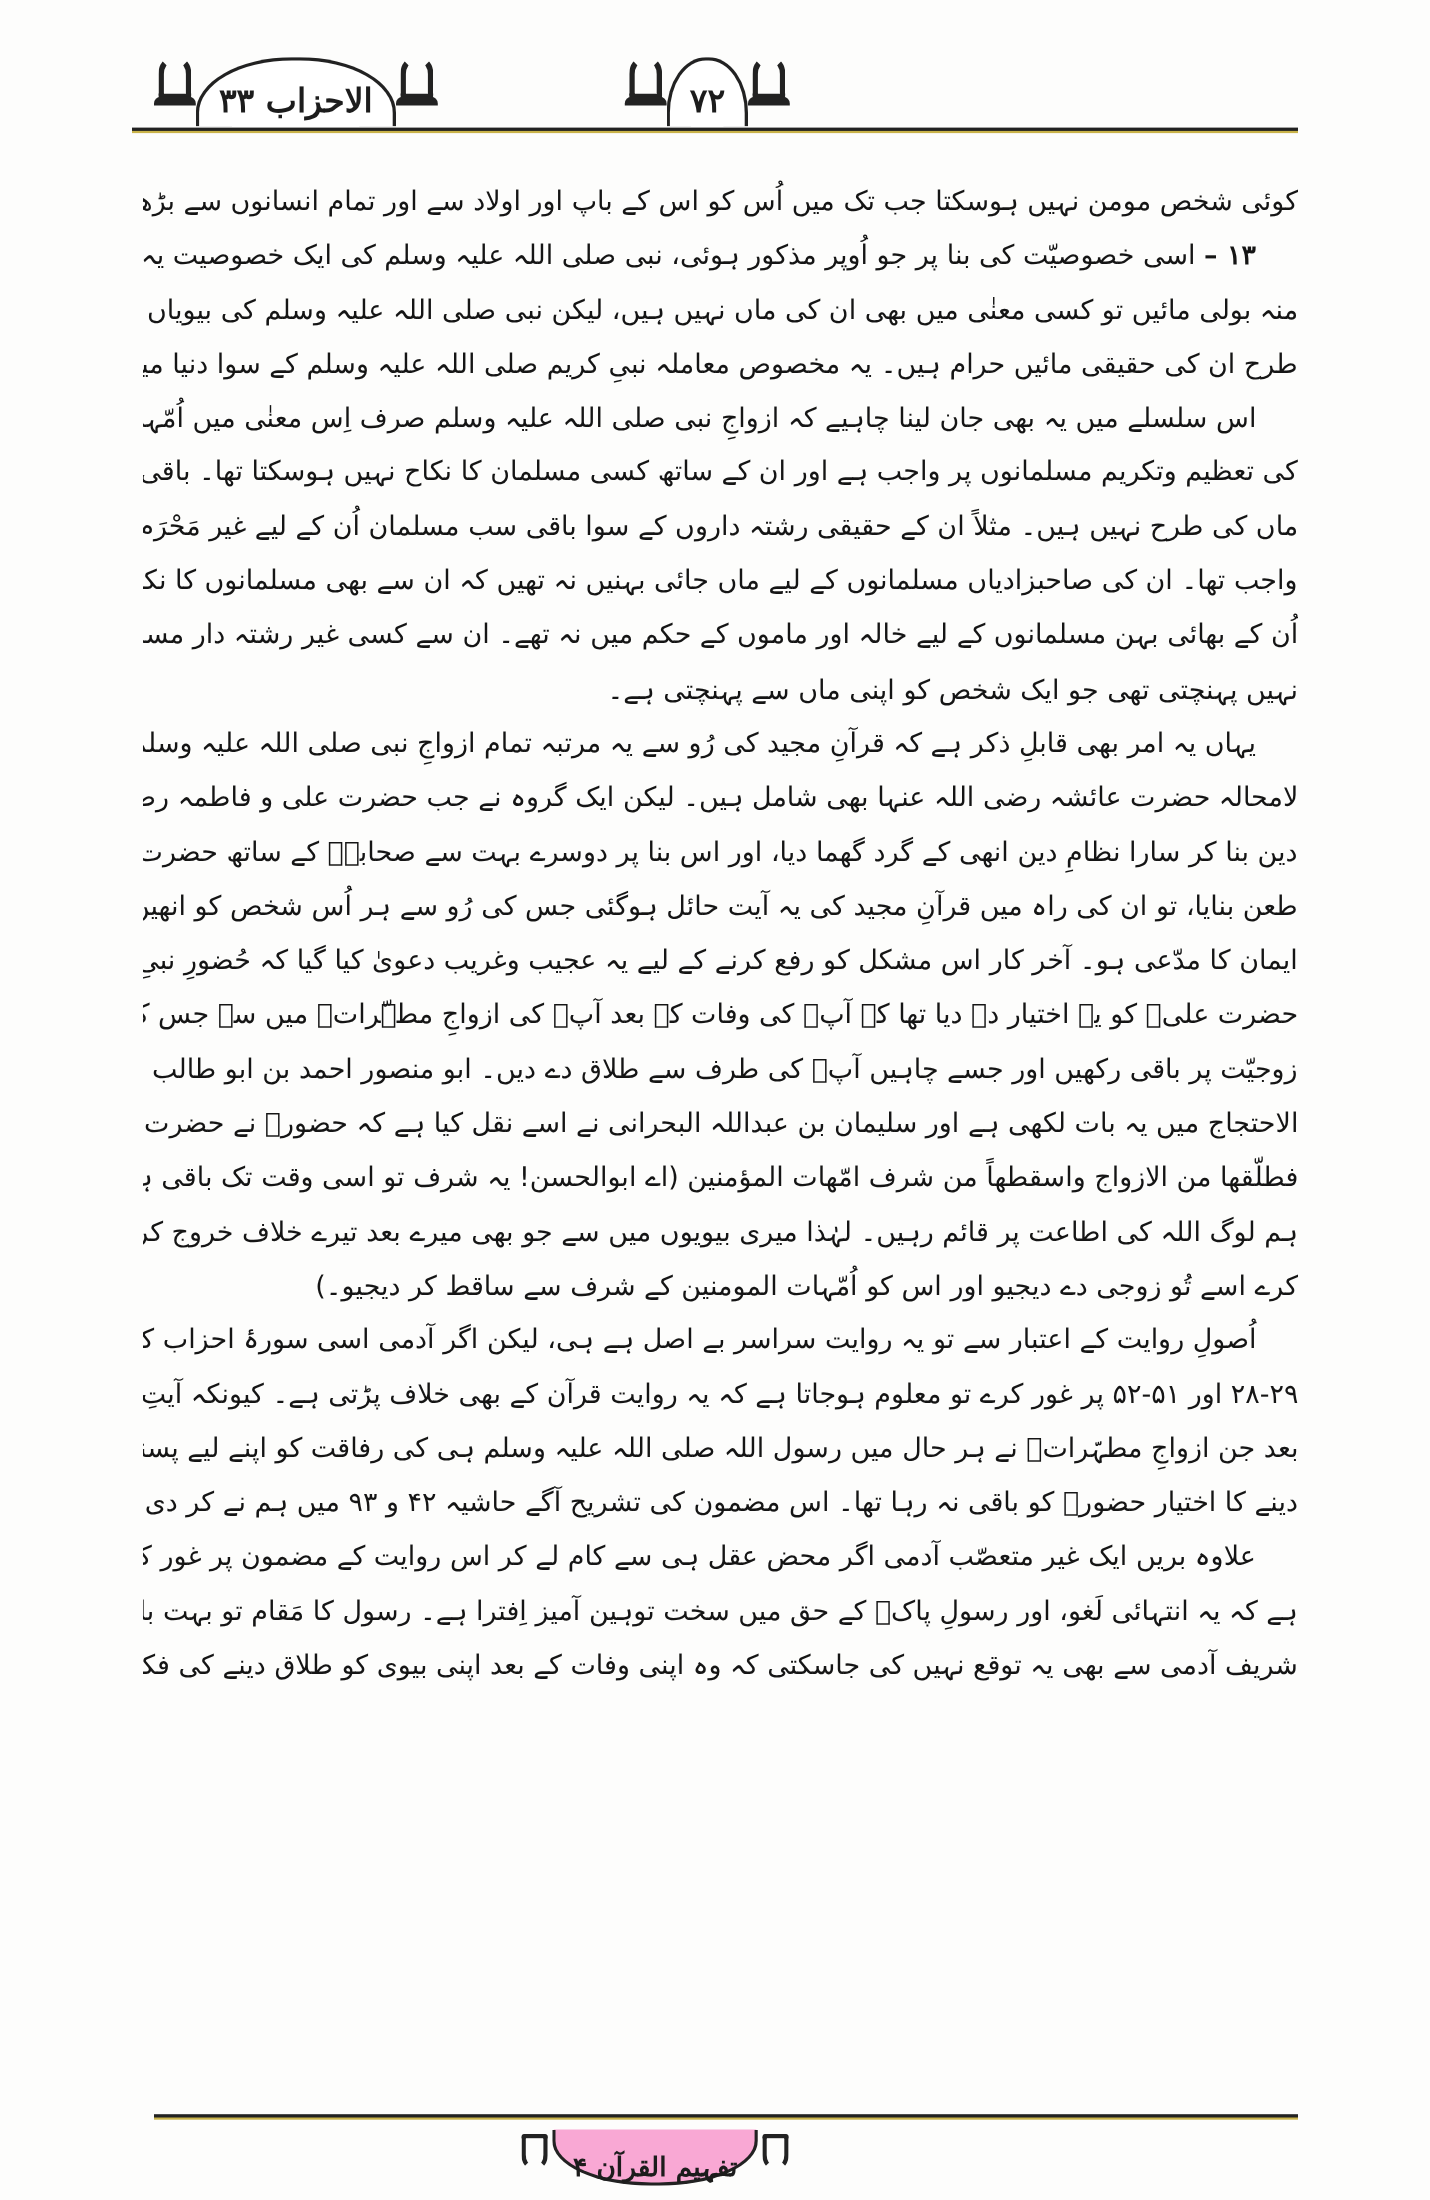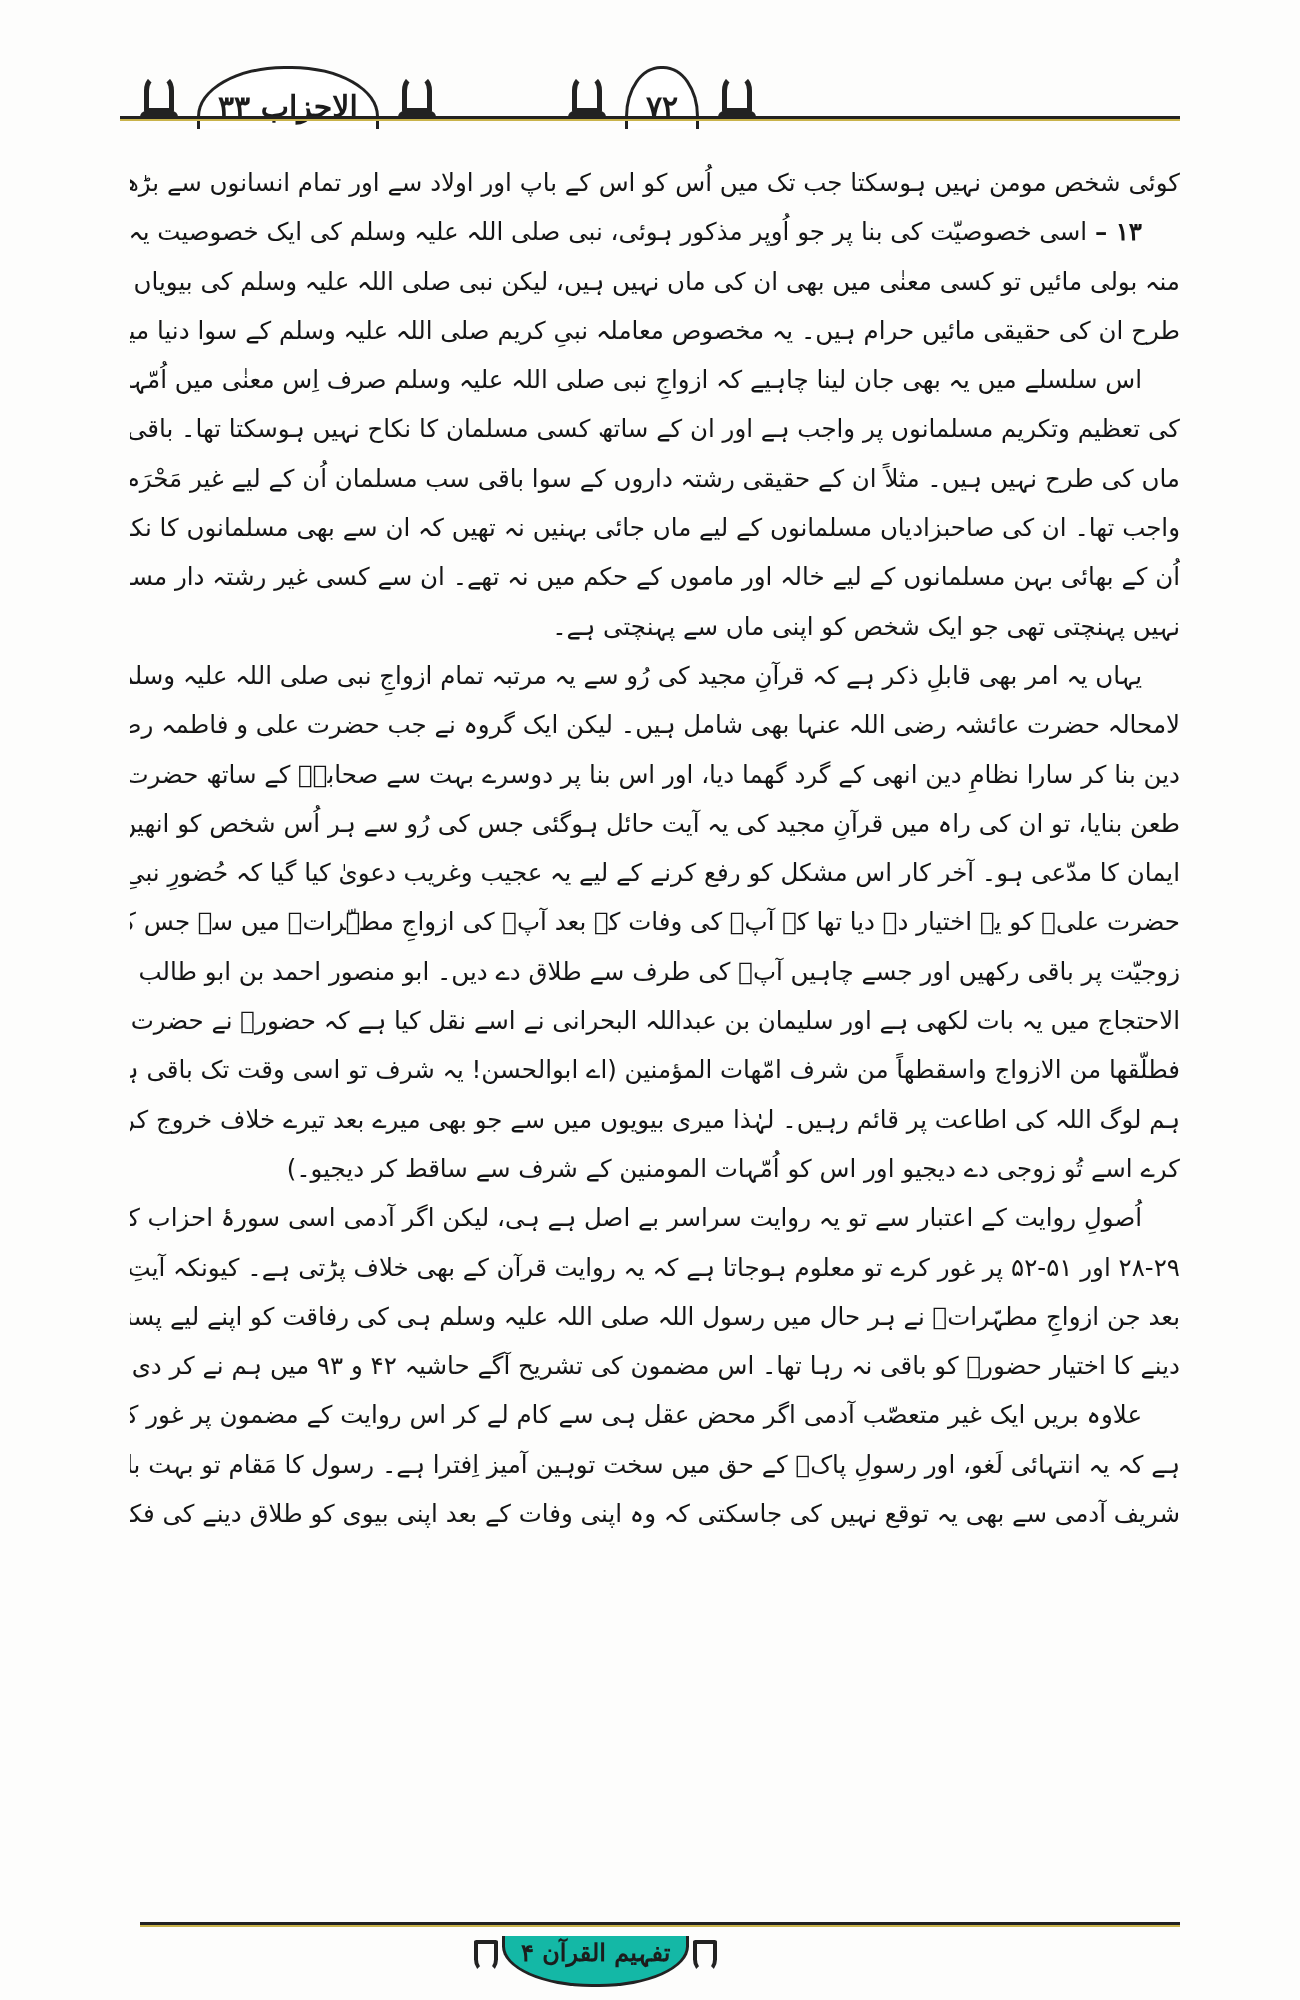--- a/index.html
+++ b/index.html
@@ -4,21 +4,21 @@
 <style>
   html, body { margin: 0; padding: 0; background: #ffffff; }
   body { width: 1300px; height: 2000px; position: relative; overflow: hidden;
          font-family: "DejaVu Sans", sans-serif; color: #1a1a1a; }
   .page { position: absolute; left: 0; top: 0; width: 1300px; height: 2000px; background: #fdfdfc; }
 
   
   .header { position: absolute; left: 120px; top: 50px; width: 1060px; height: 65px; }
   .header-rule { position: absolute; left: 120px; top: 116px; width: 1060px; height: 3px;
                  background: #222; box-shadow: 0 2px 0 #c9b34a; }
-  .cartouche { position: absolute; top: 16px; height: 62px; display: flex; align-items: center; gap: 19px; }
+  .cartouche { position: absolute; top: 2px; height: 62px; display: flex; align-items: flex-start; }
   .cartouche .orn { width: 38px; height: 44px; position: relative; }
   .cartouche .orn::before { content: ""; position: absolute; left: 4px; right: 4px; bottom: 6px; height: 28px;
      border: 5px solid #222; border-radius: 40% 40% 10% 10%; border-top-color: transparent; }
   .cartouche .orn::after { content: ""; position: absolute; left: 0; right: 0; bottom: 0; height: 8px;
      background: #222; border-radius: 6px 6px 0 0; }
   .cartouche .arch { height: 58px; border: 3px solid #222; border-bottom: none;
      border-radius: 48% 48% 0 0 / 80% 80% 0 0; display: flex; align-items: flex-end; justify-content: center;
      padding: 0 18px 2px 18px; background: #fff; }
   .cartouche .txt { font-family: "DejaVu Serif", serif; font-size: 30px; font-weight: bold; direction: rtl;
      line-height: 40px; color: #1c1c1c; white-space: nowrap; }
@@ -37,22 +37,22 @@
   .arabic { font-family: "DejaVu Serif", serif; font-size: 25px; }
 
   
   .footer-rule { position: absolute; left: 140px; top: 1922px; width: 1040px; height: 3px;
                  background: #222; box-shadow: 0 2px 0 #c9b34a; }
   .footer-cart { position: absolute; left: 470px; top: 1936px; height: 46px; display: flex; align-items: flex-start; }
   .footer-cart .orn { width: 32px; height: 36px; position: relative; }
   .footer-cart .orn::before { content: ""; position: absolute; left: 4px; right: 4px; top: 4px; height: 24px;
      border: 4px solid #222; border-radius: 10% 10% 40% 40%; border-bottom-color: transparent; }
   .footer-cart .arch { height: 46px; border: 3px solid #222; border-top: none;
-     border-radius: 0 0 48% 48% / 0 0 80% 80%; display: flex; align-items: flex-start; justify-content: center;
-     padding: 2px 16px 0 16px; background: #14b8a6; }
+     border-radius: 0 0 48% 48% / 0 0 80% 80%; display: flex; align-items: flex-end; justify-content: center;
+     padding: 2px 16px 0 16px; background: #f9a8d4; }
   .footer-cart .txt { font-family: "DejaVu Serif", serif; font-size: 24px; font-weight: bold; direction: rtl; color: #1c1c1c; }
 </style>
 </head>
 <body>
 
 <div class="page">
 
   <div class="header">
     <div class="cartouche c-left">
       <span class="orn"></span>

